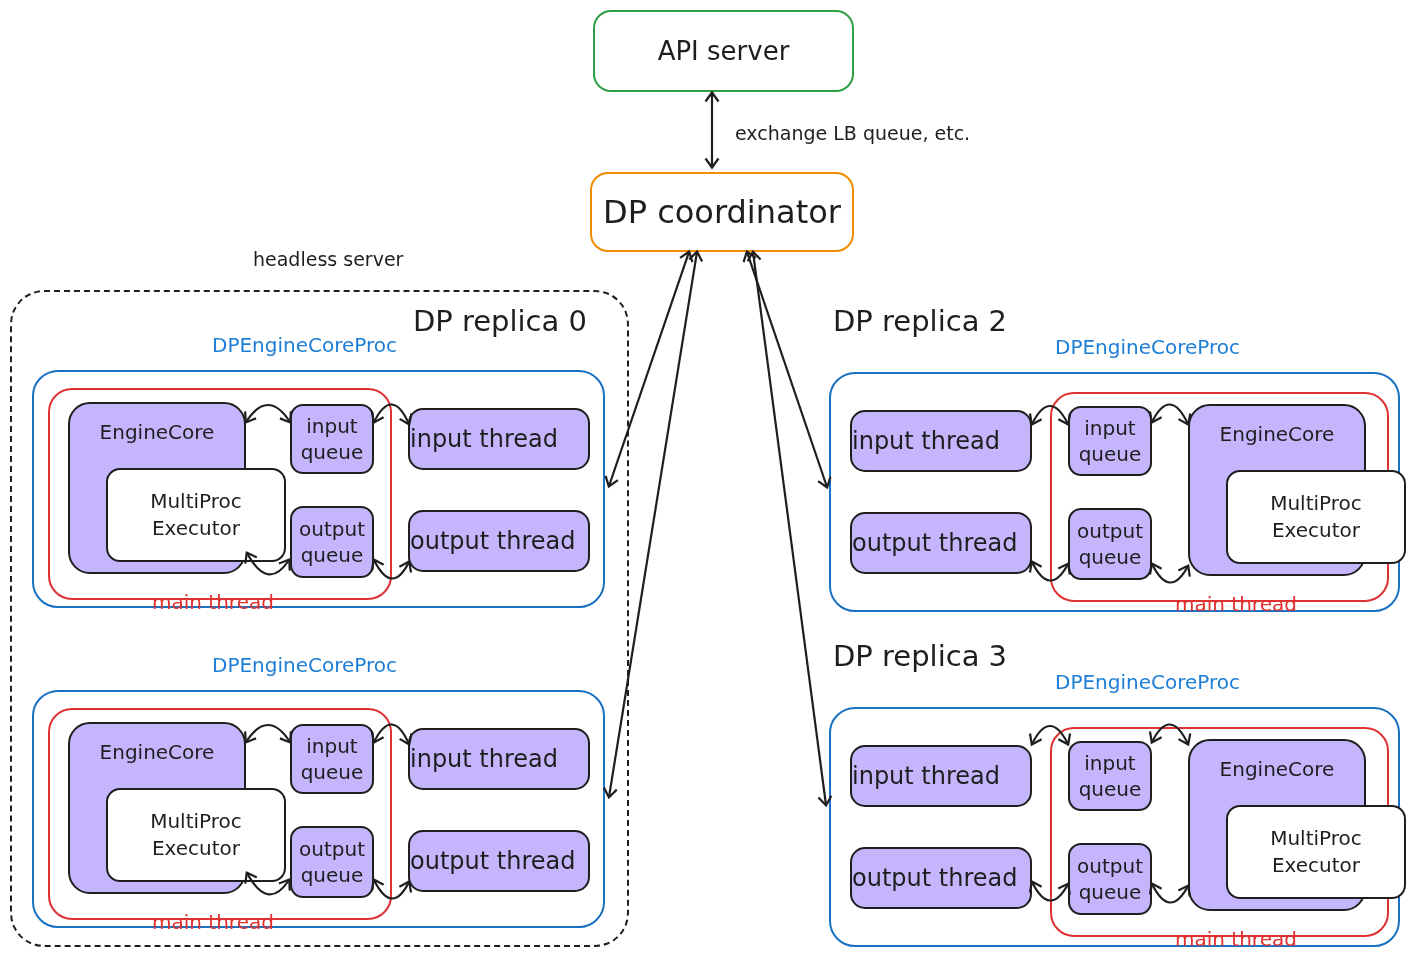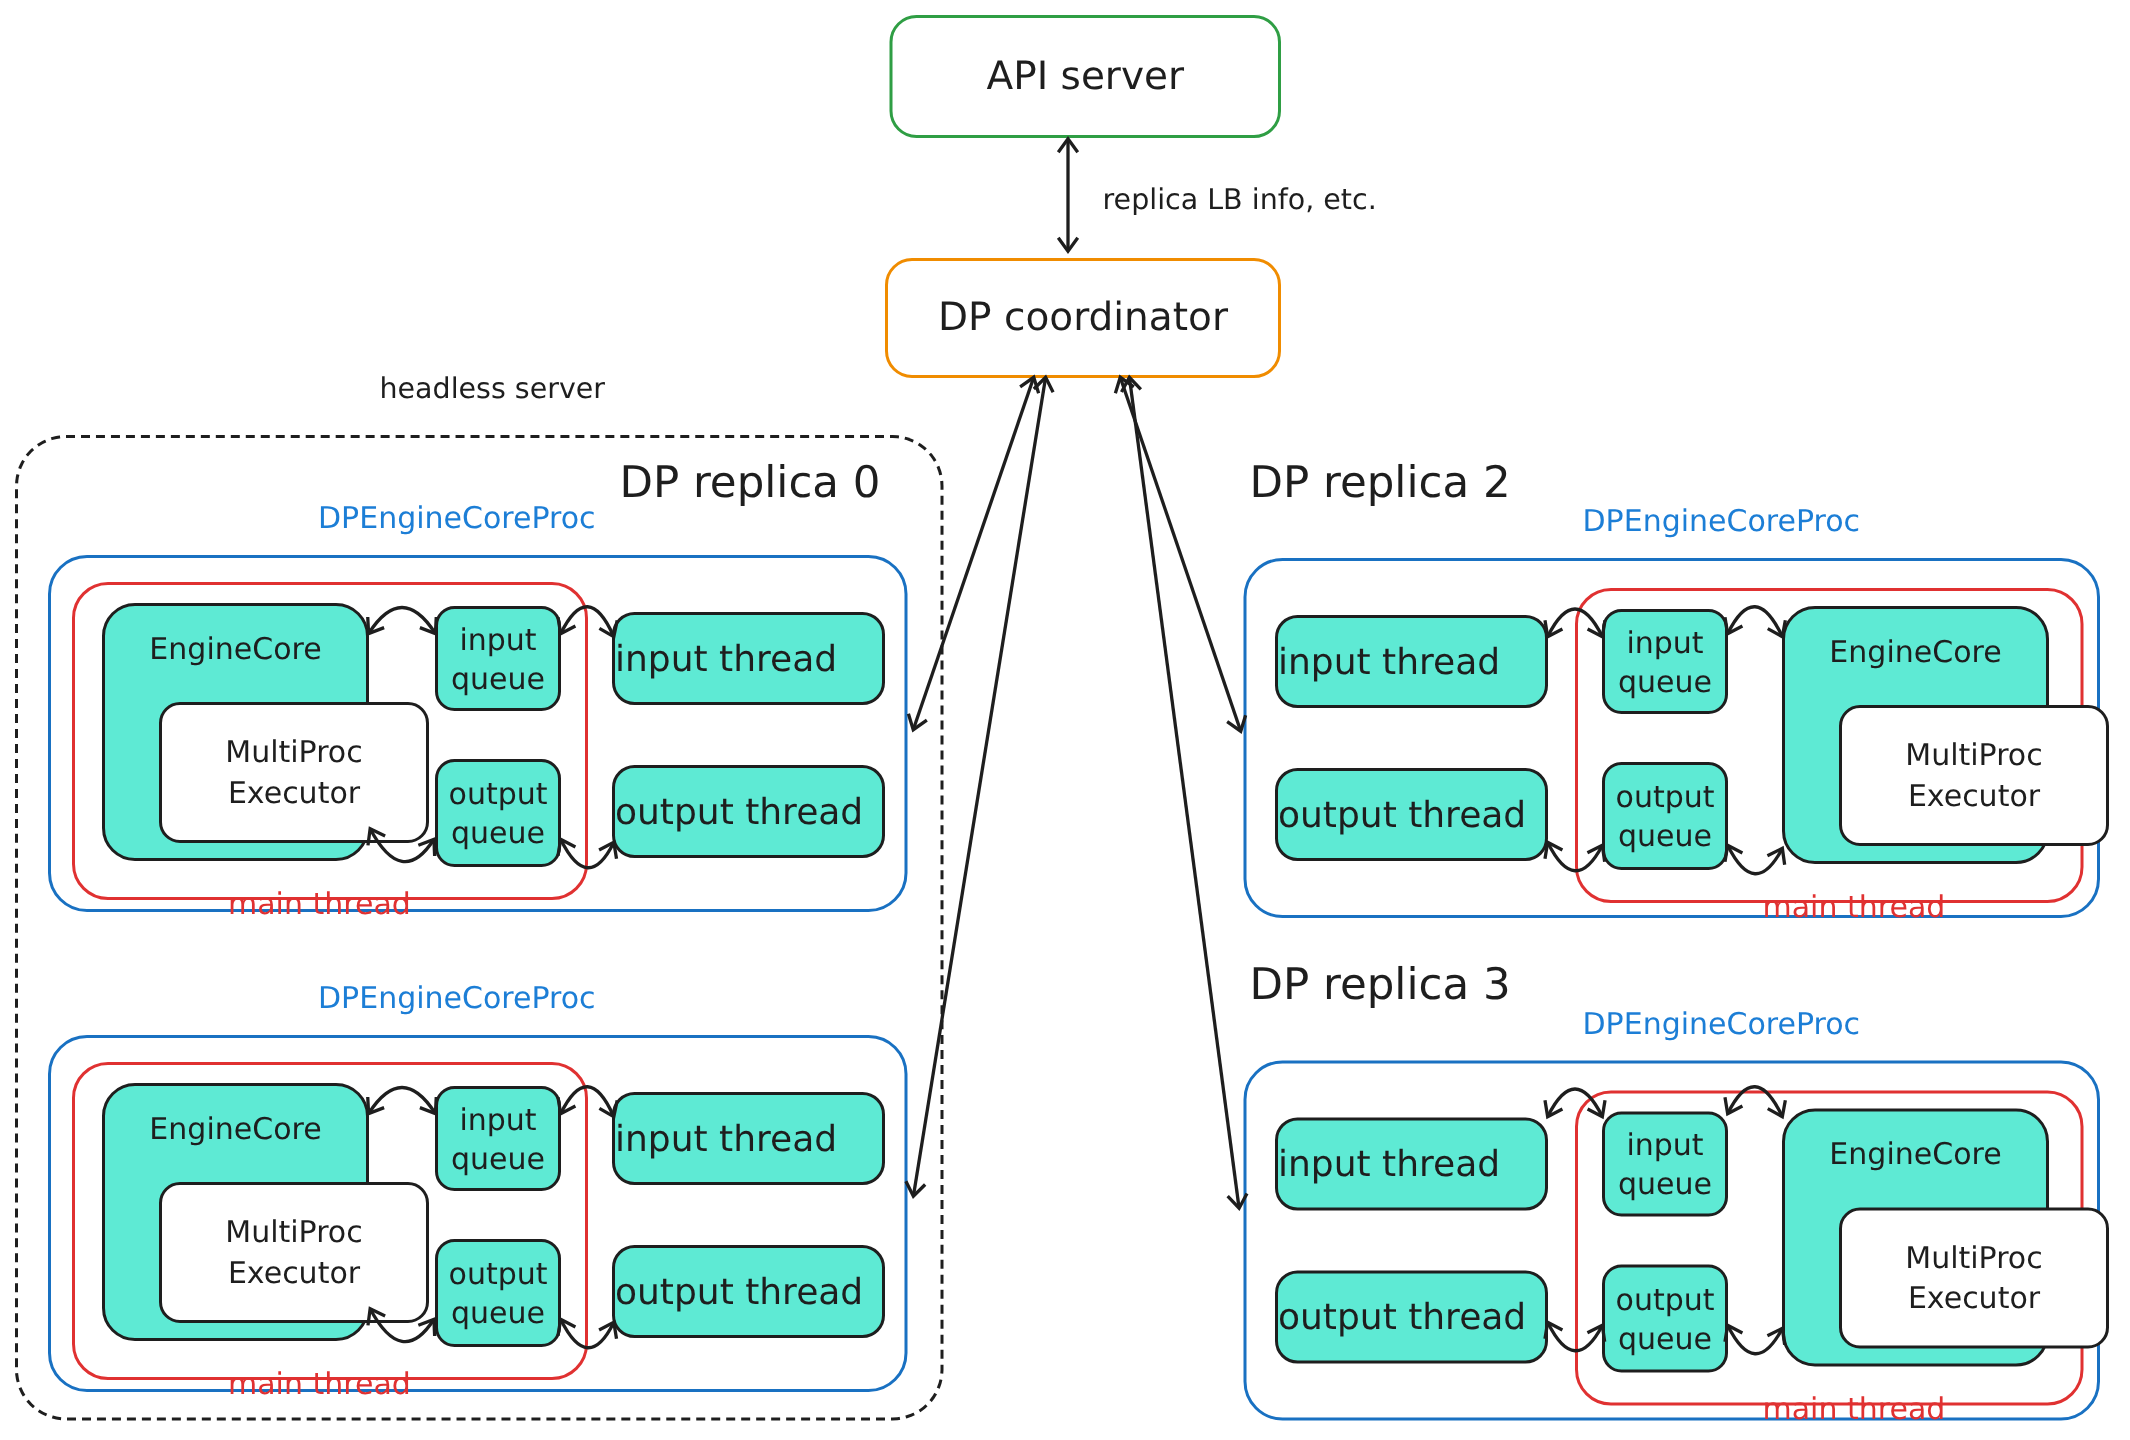--- a/index.html
+++ b/index.html
@@ -7,33 +7,33 @@
     position:relative;width:1420px;height:960px;background:#ffffff;overflow:hidden;
     font-family:"DejaVu Sans", sans-serif;color:#1e1e1e;border-radius:25px;
   }
   .abs{position:absolute;}
   
   .node{
     position:absolute;background:#fff;border:2.4px solid #1e1e1e;border-radius:18px;
     display:flex;align-items:center;justify-content:center;text-align:center;
   }
   #api-server{left:593px;top:10px;width:257px;height:78px;border-color:#2f9e44;font-size:26px;}
-  #dp-coordinator{left:590px;top:172px;width:260px;height:76px;border-color:#f08c00;font-size:26px;}
+  #dp-coordinator{left:590px;top:172px;width:260px;height:76px;border-color:#f08c00;font-size:32px;}
   #exchange-note{left:735px;top:122px;font-size:19px;}
   #headless-label{left:253px;top:248px;font-size:19px;}
   
   #headless-box{
     left:10px;top:290px;width:619px;height:657px;border:2.2px dashed #1e1e1e;border-radius:34px;
     background:transparent;box-sizing:border-box;
   }
   
   .replica{position:absolute;width:575px;height:316px;}
   .r-title{position:absolute;font-size:29px;white-space:nowrap;}
   .r-proc{position:absolute;font-size:20px;color:#1c7ed6;white-space:nowrap;}
-  .bx{position:absolute;background:#5eead4;border:2.4px solid #1e1e1e;box-sizing:border-box;}
+  .bx{position:absolute;background:#c4b5fd;border:2.4px solid #1e1e1e;box-sizing:border-box;}
   .blue-box{border-color:#1971c2;border-radius:26px;background:transparent;}
   .red-box{border-color:#e03131;border-radius:24px;background:transparent;}
   .engine-core{border-radius:22px;}
   .ec-label{margin-top:16px;text-align:center;font-size:20px;}
   .mp-box{position:absolute;left:17px;top:64px;width:144px;height:90px;border:2.4px solid #1e1e1e;
     border-radius:14px;display:flex;align-items:center;justify-content:center;text-align:center;
     font-size:20px;line-height:1.35;padding:0 16px;box-sizing:content-box;background:#fff;margin-left:19px;}
   .mp-box span{width:110px;}
   .q-box{border-radius:13px;display:flex;align-items:center;justify-content:center;text-align:center;
     font-size:20px;line-height:1.3;}
@@ -68,21 +68,21 @@
 </style>
 </head>
 <body>
 
 <div id="stage">
 
   <div class="node" id="api-server">
     <span>API server</span>
   </div>
 
-  <div class="abs" id="exchange-note">replica LB info, etc.</div>
+  <div class="abs" id="exchange-note">exchange LB queue, etc.</div>
 
   <div class="node" id="dp-coordinator">
     <span>DP coordinator</span>
   </div>
 
   <div class="abs" id="headless-label">headless server</div>
   <div class="abs" id="headless-box"></div>
 
   <div class="replica layout-a" style="left:32px;top:302px;">
     <div class="r-title">DP replica 0</div>

